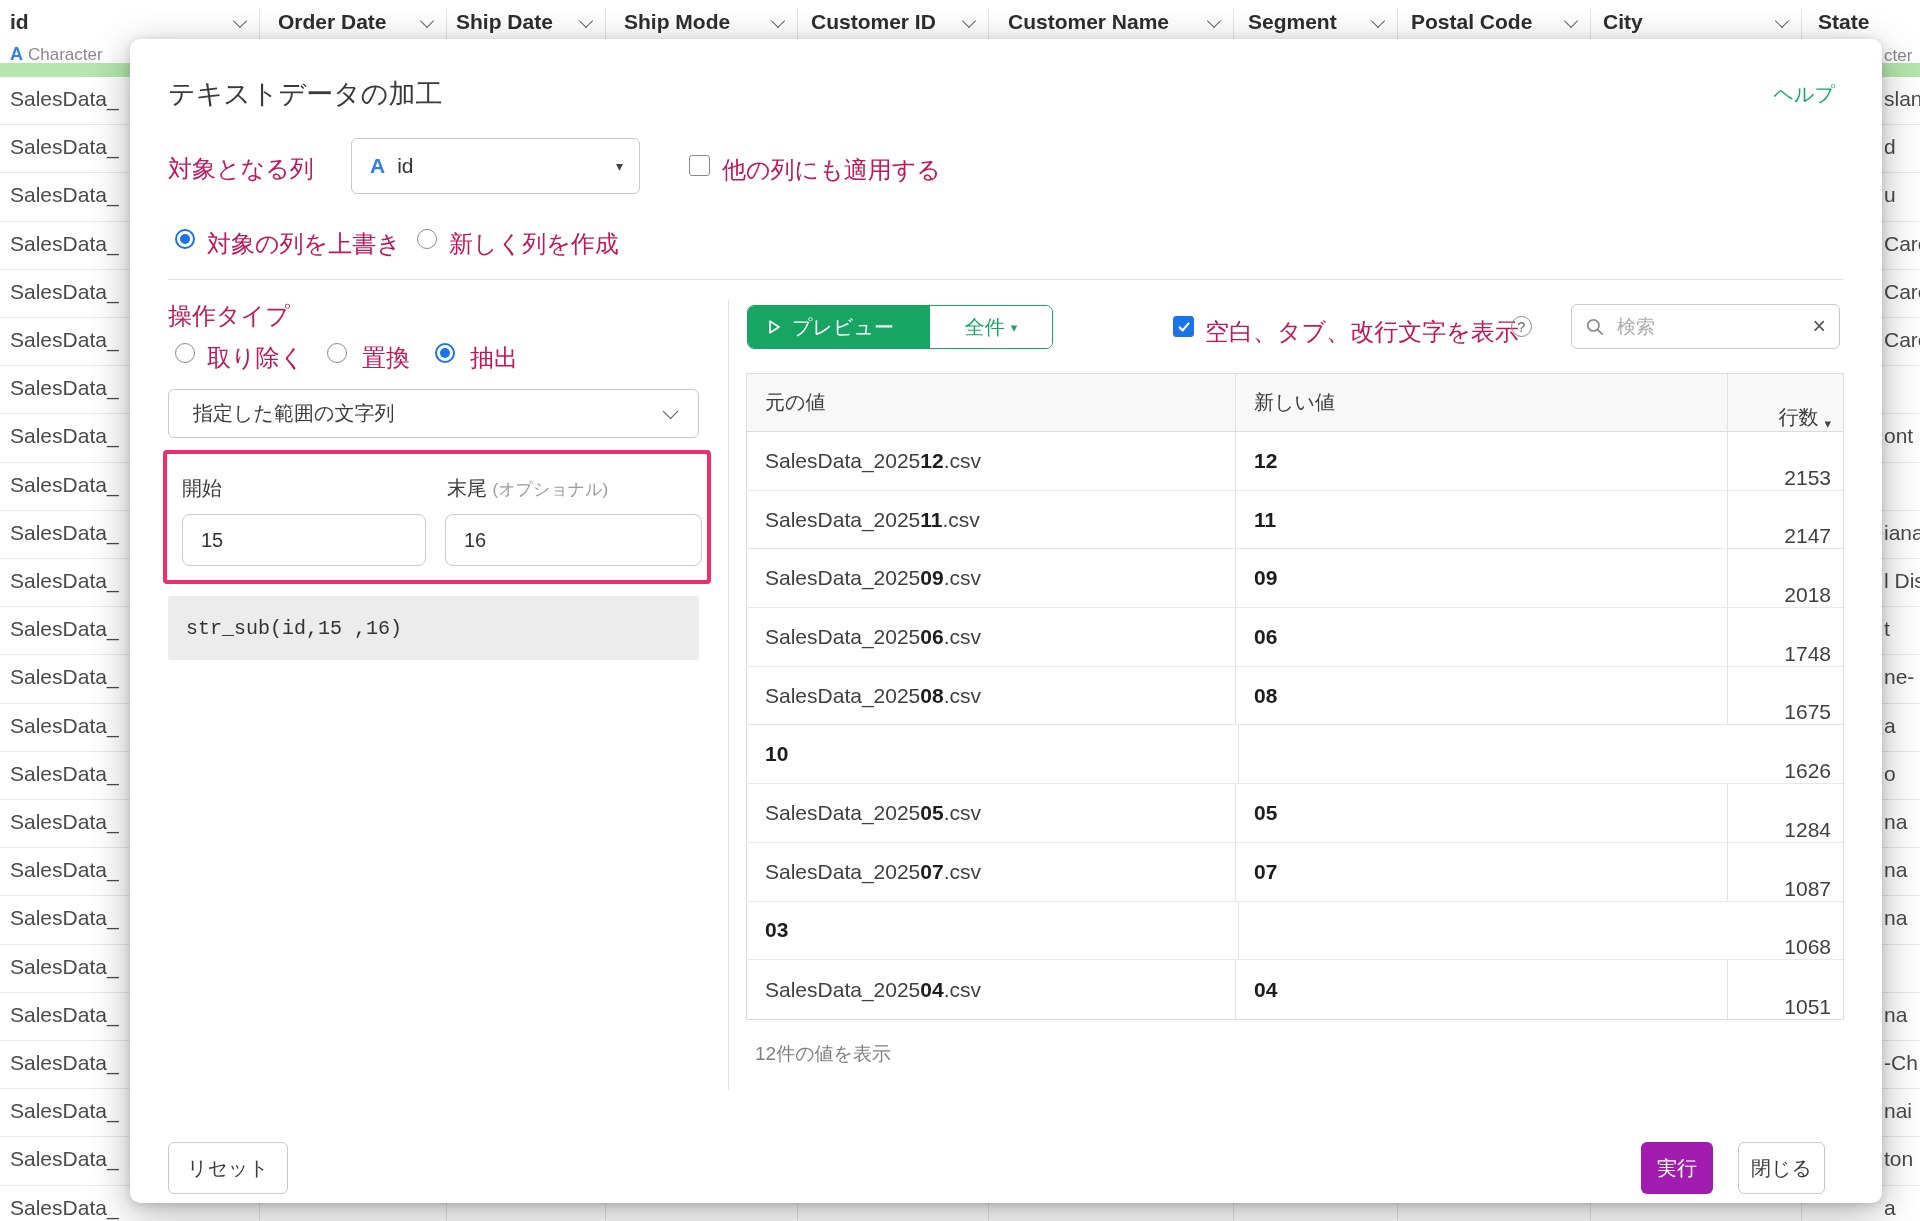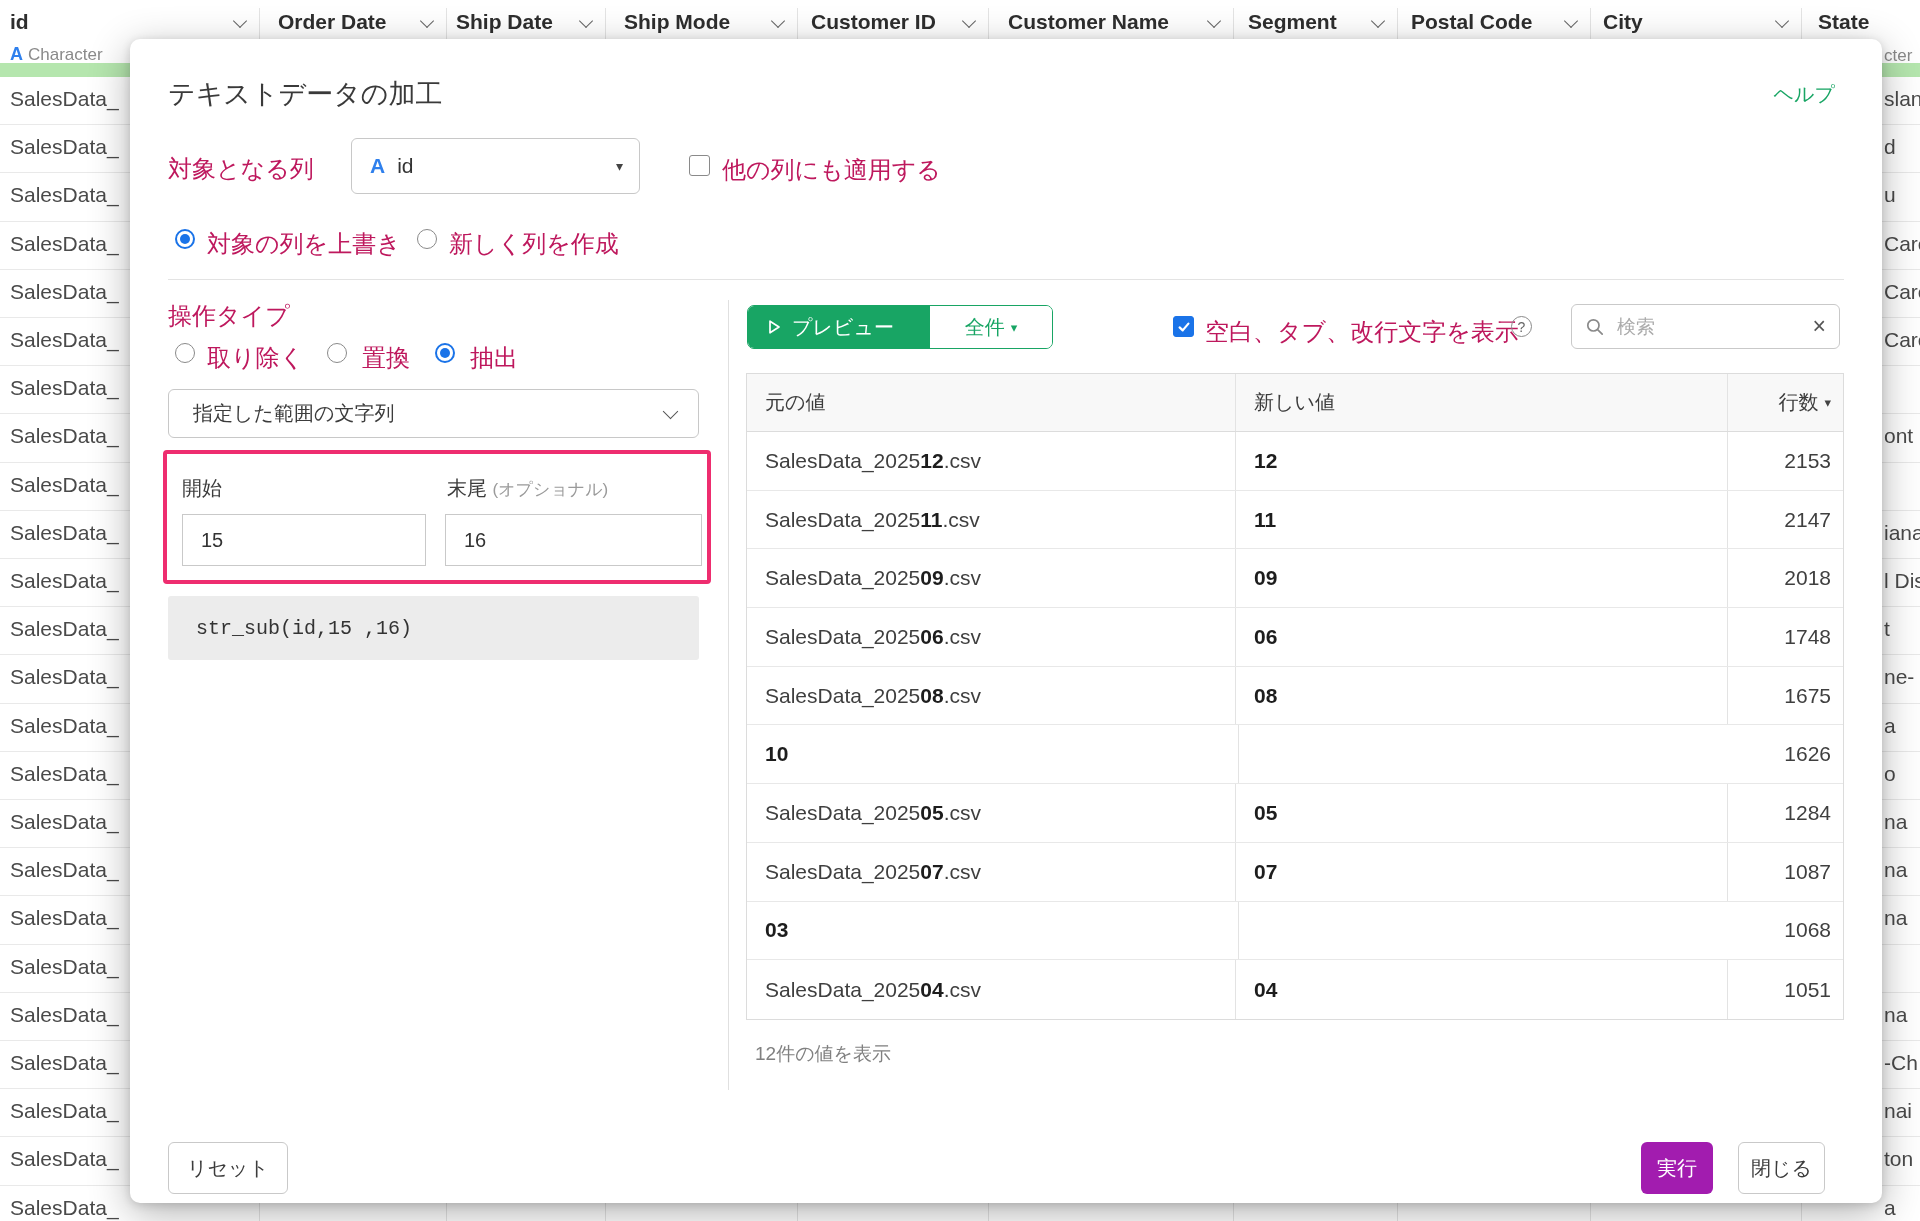--- a/index.html
+++ b/index.html
@@ -60,25 +60,25 @@
   .dd-method{
     position:absolute;left:38px;top:350px;width:531px;height:49px;box-sizing:border-box;
     border:1px solid #c8c8c8;border-radius:6px;display:flex;align-items:center;cursor:pointer;
   }
   .dd-method .val{font-size:20px;color:#3c3c3c;margin-left:24px;}
   .thin-chev{width:10px;height:10px;border-right:1.7px solid #555;border-bottom:1.7px solid #555;transform:rotate(45deg);margin-left:auto;margin-right:22px;margin-top:-4px;}
   .pink-box{position:absolute;left:33px;top:411px;width:548px;height:134px;box-sizing:border-box;border:4px solid #ee2d6f;border-radius:4px;}
   .pb-lbl1{position:absolute;left:15px;top:21px;font-size:20px;color:#3c3c3c;}
   .pb-lbl2{position:absolute;left:280px;top:21px;font-size:20px;color:#3c3c3c;white-space:nowrap;}
   .pb-lbl2 .opt{color:#9a9a9a;font-size:17px;}
-  .pb-input{position:absolute;top:60px;height:52px;box-sizing:border-box;border:1.5px solid #c9c9c9;border-radius:0;font-size:20px;color:#333;padding:0 0 0 18px;outline:none;font-family:inherit;}
+  .pb-input{position:absolute;top:60px;height:52px;box-sizing:border-box;border:1.5px solid #c9c9c9;border-radius:8px;font-size:20px;color:#333;padding:0 0 0 18px;outline:none;font-family:inherit;}
   .pb-in1{left:15px;width:244px;}
   .pb-in2{left:278px;width:257px;}
   .code-block{position:absolute;left:38px;top:557px;width:531px;height:64px;box-sizing:border-box;background:#ececec;border-radius:3px;display:flex;align-items:center;}
-  .code-block span{font-family:"Liberation Mono","DejaVu Sans Mono",monospace;font-size:20px;color:#333;margin-left:28px;}
+  .code-block span{font-family:"Liberation Mono","DejaVu Sans Mono",monospace;font-size:20px;color:#333;margin-left:18px;}
   .v-divider{position:absolute;left:598px;top:261px;width:1px;height:790px;background:#e0e0e0;}
 
   
   .preview-combo{position:absolute;left:617px;top:266px;height:44px;display:flex;border:1.5px solid #18a564;border-radius:7px;overflow:hidden;box-sizing:border-box;}
   .pc-run{background:#18a564;color:#fff;display:flex;align-items:center;width:182px;cursor:pointer;box-sizing:border-box;}
   .pc-run svg{margin-left:18px;}
   .pc-run span{font-size:20px;margin-left:10px;}
   .pc-scope{background:#fff;color:#18a564;width:122px;display:flex;align-items:center;justify-content:center;font-size:20px;cursor:pointer;}
   .pc-scope .caret{font-size:13px;margin-left:6px;}
   .cb-ws{position:absolute;left:1043px;top:277px;}
@@ -88,21 +88,21 @@
   .search-box svg{margin-left:13px;}
   .search-box input{border:none;outline:none;font-size:19px;color:#333;margin-left:10px;width:170px;font-family:inherit;background:transparent;}
   .search-box input::placeholder{color:#ababab;}
   .search-clear{margin-left:auto;margin-right:13px;font-size:23px;color:#555;cursor:pointer;line-height:1;}
 
   
   .p-table{position:absolute;left:616px;top:334px;width:1098px;border:1px solid #dcdcdc;box-sizing:border-box;}
   .pt-header{display:flex;height:58px;background:#f8f8f8;border-bottom:1px solid #dcdcdc;box-sizing:border-box;}
   .pt-h1,.pt-c1{width:489px;box-sizing:border-box;border-right:1px solid #e3e3e3;padding-left:18px;display:flex;align-items:center;}
   .pt-h2,.pt-c2{width:492px;box-sizing:border-box;border-right:1px solid #e3e3e3;padding-left:18px;display:flex;align-items:center;}
-  .pt-h3,.pt-c3{flex:1;box-sizing:border-box;padding-right:12px;display:flex;align-items:center;justify-content:flex-end;}
+  .pt-h3,.pt-c3{flex:1;box-sizing:border-box;padding-right:12px;display:flex;align-items:flex-end;justify-content:flex-end;}
   .pt-header div{font-size:20px;color:#3c3c3c;}
   .pt-h3 .caret{font-size:13px;color:#444;margin-left:6px;}
   .pt-row{display:flex;height:58.7px;border-bottom:1px solid #e8e8e8;background:#fff;box-sizing:border-box;}
   .pt-row:last-child{border-bottom:none;}
   .pt-c1{font-size:21px;color:#3f3f3f;}
   .pt-c1 b{color:#1d1d1d;}
   .pt-c2{font-size:21px;color:#1d1d1d;font-weight:bold;}
   .pt-c3{font-size:21px;color:#3f3f3f;}
   .p-footnote{position:absolute;left:625px;top:1002px;font-size:19px;color:#808080;}
 

